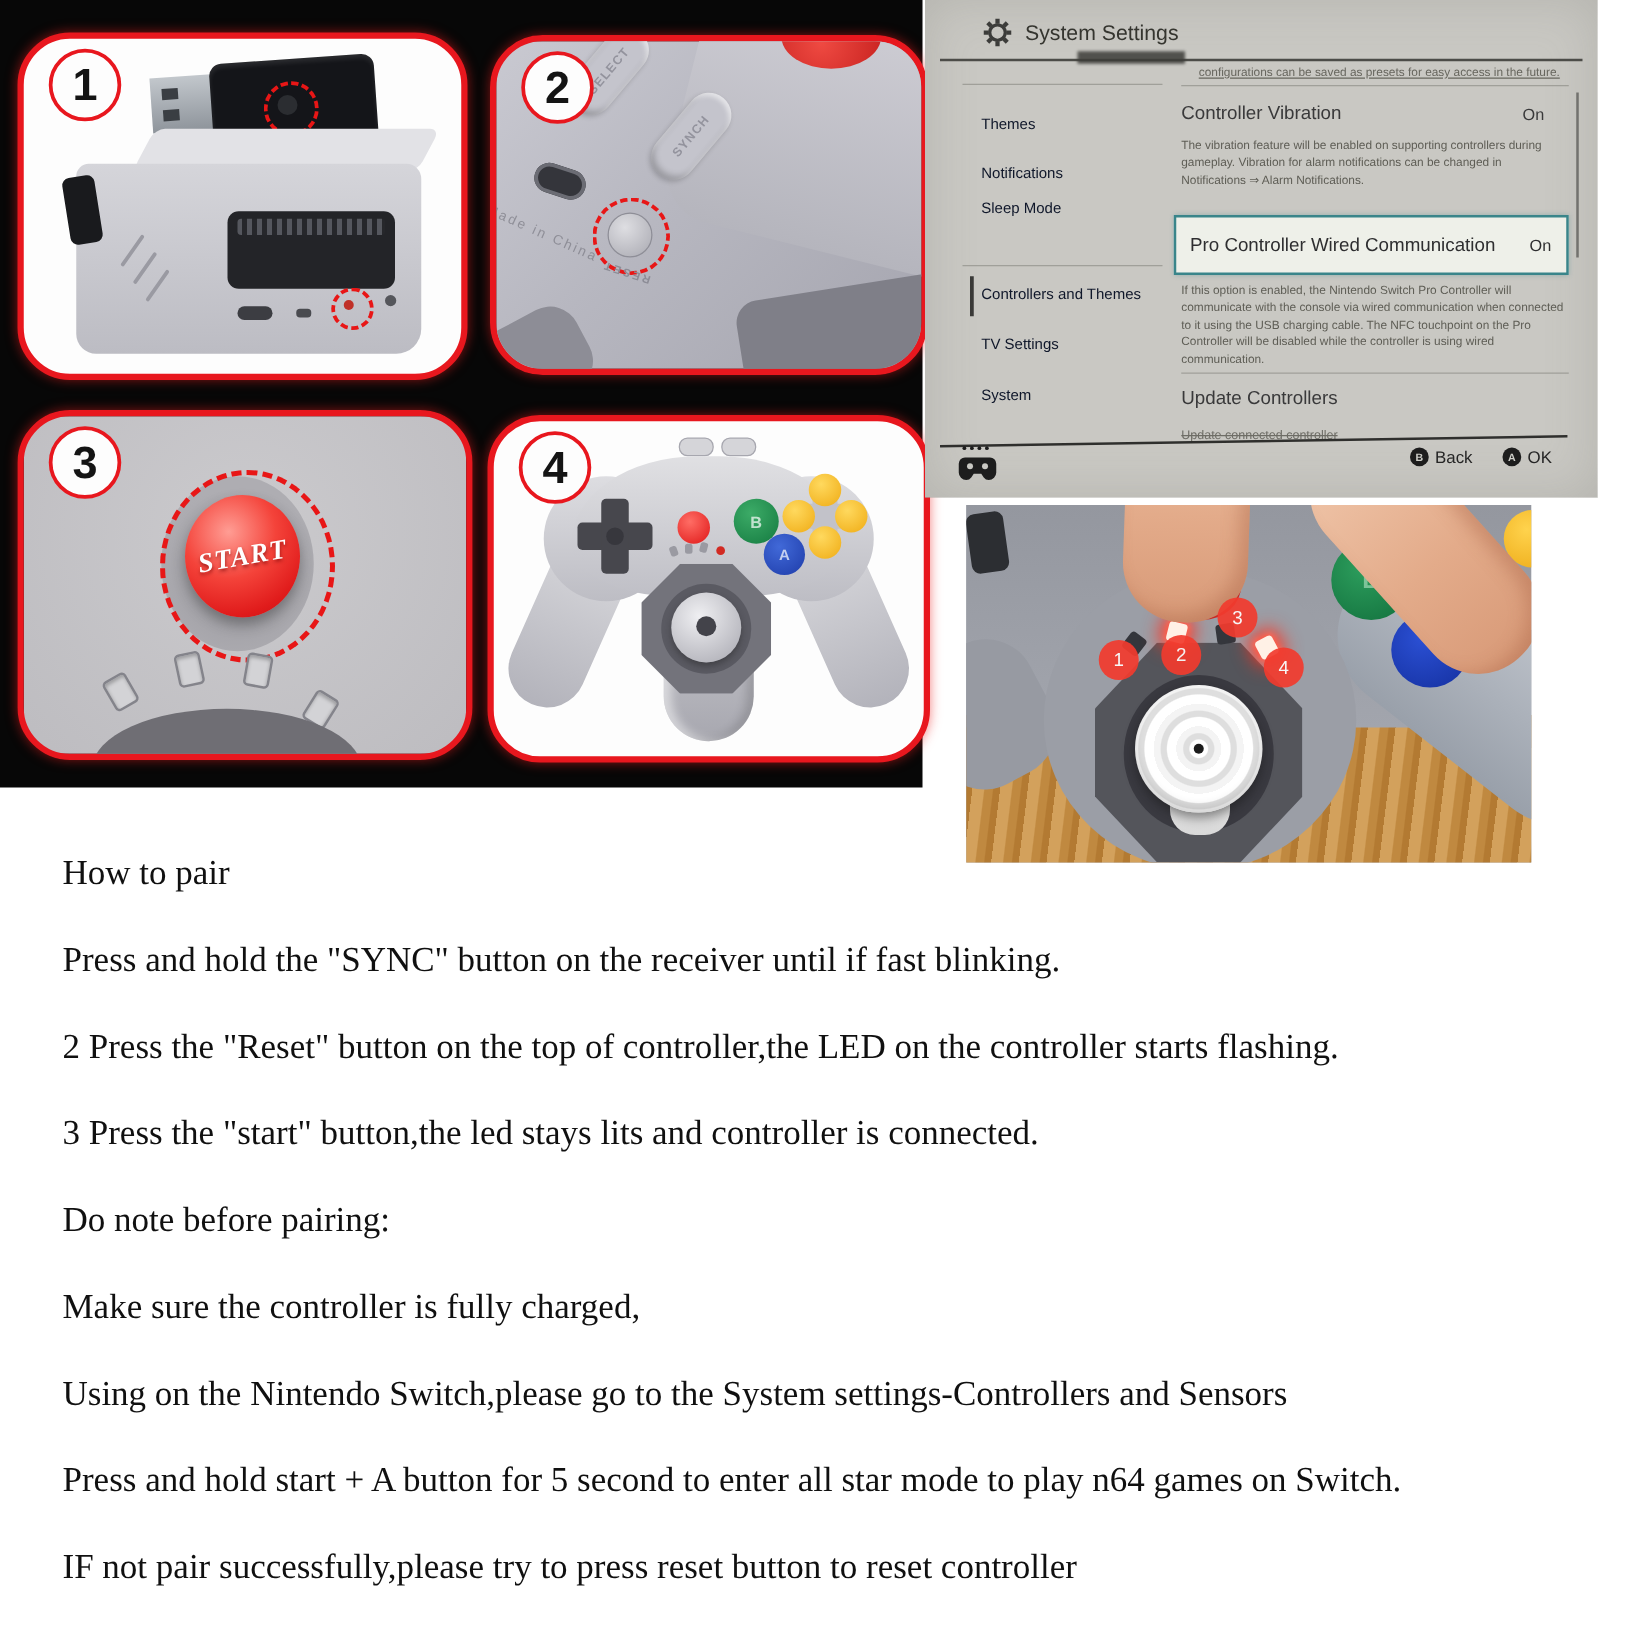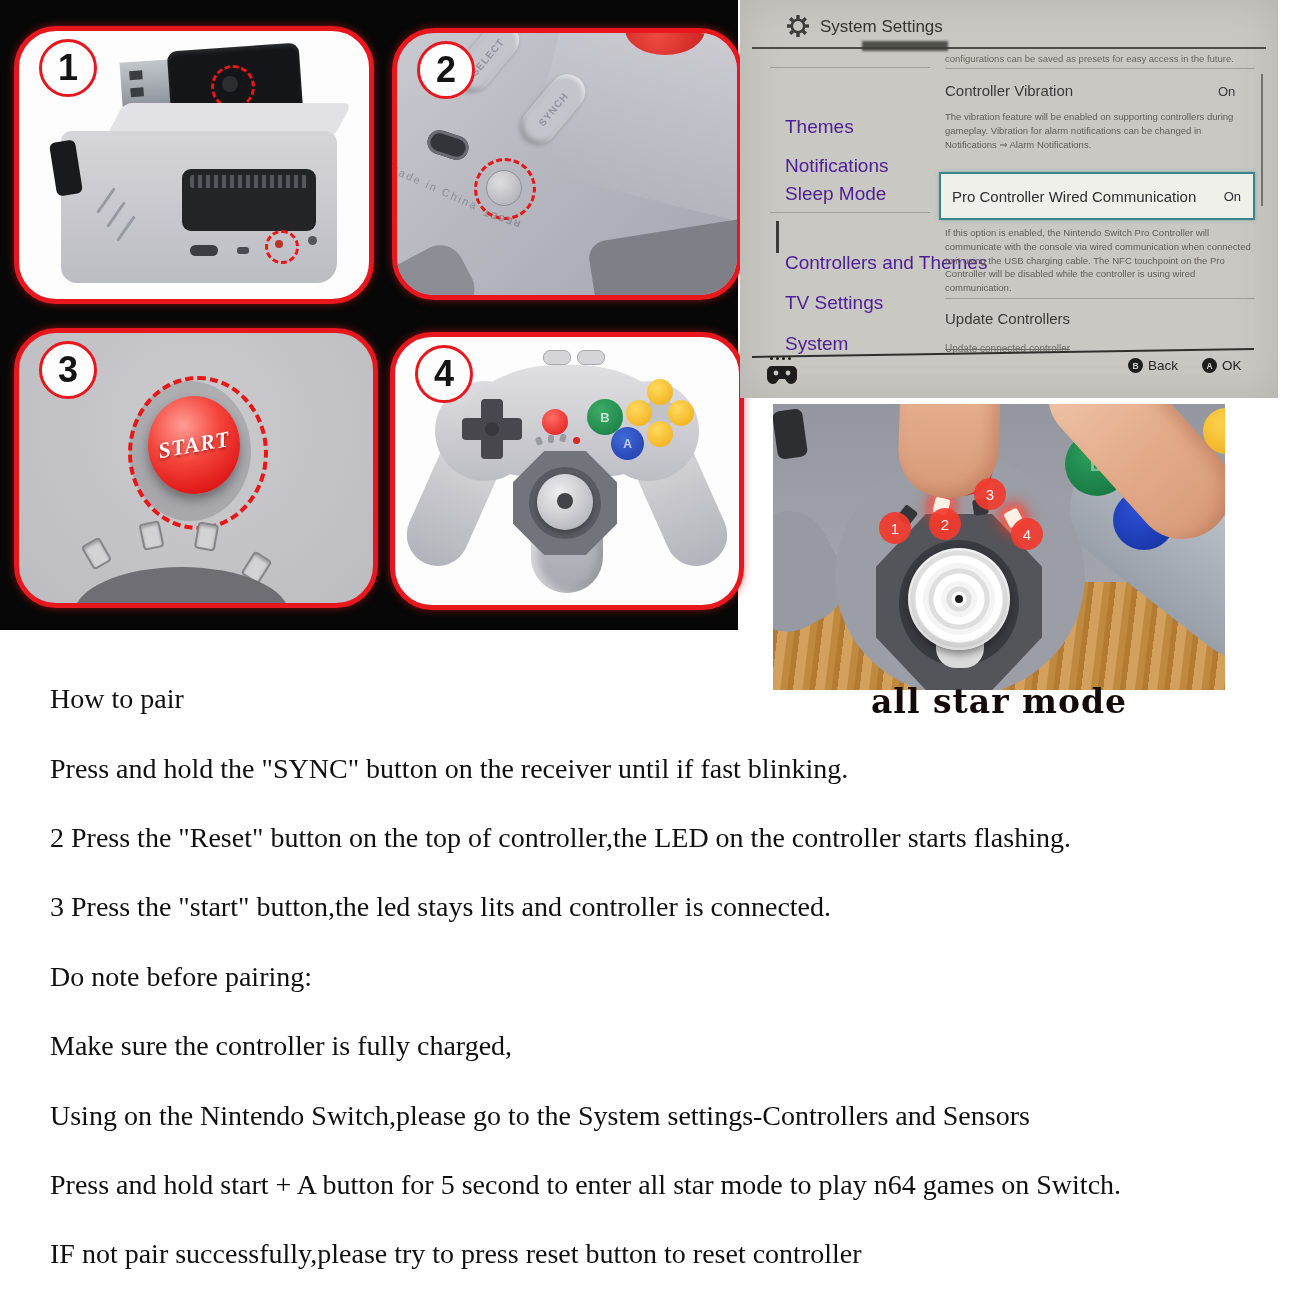--- a/index.html
+++ b/index.html
@@ -39,21 +39,21 @@
              color:#93939d;font-weight:bold;}
 
   
   .ledwin{position:absolute;width:17px;height:23px;border:2px solid #84848b;border-radius:4px;
           background:#d3d3d6;box-shadow:inset 0 2px 3px rgba(0,0,0,.25);}
 
   
   .shot{left:740px;top:0;width:538px;height:398px;background:#c9c8c3;color:#3c3c3a;
         box-shadow:inset 0 0 40px rgba(120,118,110,.25);}
   .hairline{position:absolute;height:1px;background:rgba(110,110,104,.45);}
-  .side-item{position:absolute;left:45px;font-size:19px;color:#4c1d95;white-space:nowrap;margin-top:24px;}
+  .side-item{position:absolute;left:45px;font-size:12px;color:#0f172a;white-space:nowrap;}
   .row-label{position:absolute;font-size:15px;color:#39393a;white-space:nowrap;}
   .row-value{position:absolute;font-size:13px;color:#39393a;}
   .desc{position:absolute;font-size:9.5px;line-height:1.45;color:#5e5d55;}
   .btn-hint{position:absolute;display:flex;align-items:center;gap:5px;font-size:13.5px;color:#252525;}
   .btn-circ{width:15px;height:15px;border-radius:50%;background:#1d1d1d;color:#cfcfc9;font-size:8.5px;
             display:flex;align-items:center;justify-content:center;font-weight:bold;}
 
   
   .allstar{left:773px;top:404px;width:452px;height:286px;background:#9b9ea6;overflow:hidden;}
   .wood{background:repeating-linear-gradient(97deg,#d3a15c 0 9px,#c08940 10px 16px,#b37a32 17px 22px);}
@@ -196,21 +196,21 @@
             <line x1="4.2" y1="4.2" x2="7" y2="7"></line>
             <line x1="17" y1="17" x2="19.8" y2="19.8"></line>
             <line x1="19.8" y1="4.2" x2="17" y2="7"></line>
             <line x1="7" y1="17" x2="4.2" y2="19.8"></line>
           </g>
         </svg>
     </div>
     <div class="abs" style="left:80px;top:17px;font-size:17px;color:#35352f;">System Settings</div>
     <div class="abs" style="left:12px;top:47px;width:514px;height:2px;background:#4c4c48;"></div>
     <div class="abs" style="left:122px;top:41px;width:86px;height:10px;background:#3d3d39;filter:blur(1.2px);opacity:.85;"></div>
-    <div class="abs" style="left:205px;top:53px;width:330px;font-size:9.5px;color:#67665e;">configurations can be saved as presets for easy access in the future.</div>
+    <div class="abs" style="left:219px;top:53px;width:330px;font-size:9.5px;color:#67665e;text-decoration:underline;">configurations can be saved as presets for easy access in the future.</div>
 
     <div class="hairline" style="left:30px;top:67px;width:160px;"></div>
     <div class="side-item" style="top:92px;">Themes</div>
     <div class="side-item" style="top:131px;">Notifications</div>
     <div class="side-item" style="top:159px;">Sleep Mode</div>
     <div class="hairline" style="left:30px;top:212px;width:160px;"></div>
     <div class="abs" style="left:36px;top:221px;width:3px;height:32px;background:#3a3a38;"></div>
     <div class="side-item" style="top:228px;">Controllers and Themes</div>
     <div class="side-item" style="top:268px;">TV Settings</div>
     <div class="side-item" style="top:309px;">System</div>
@@ -292,21 +292,20 @@
         <span>2</span>
       </div>
     <div class="marker" style="left:201px;top:74px;">
         <span>3</span>
       </div>
     <div class="marker" style="left:238px;top:114px;">
         <span>4</span>
       </div>
   </div>
 
-  <div class="abs caption">all star mode</div>
 
   <div class="abs instructions">
     <p>How to pair</p>
     <p>Press and hold the "SYNC" button on the receiver until if fast blinking.</p>
     <p>2 Press the "Reset" button on the top of controller,the LED on the controller starts flashing.</p>
     <p>3 Press the "start" button,the led stays lits and controller is connected.</p>
     <p>Do note before pairing:</p>
     <p>Make sure the controller is fully charged,</p>
     <p>Using on the Nintendo Switch,please go to the System settings-Controllers and Sensors</p>
     <p>Press and hold start + A button for 5 second to enter all star mode to play n64 games on Switch.</p>

